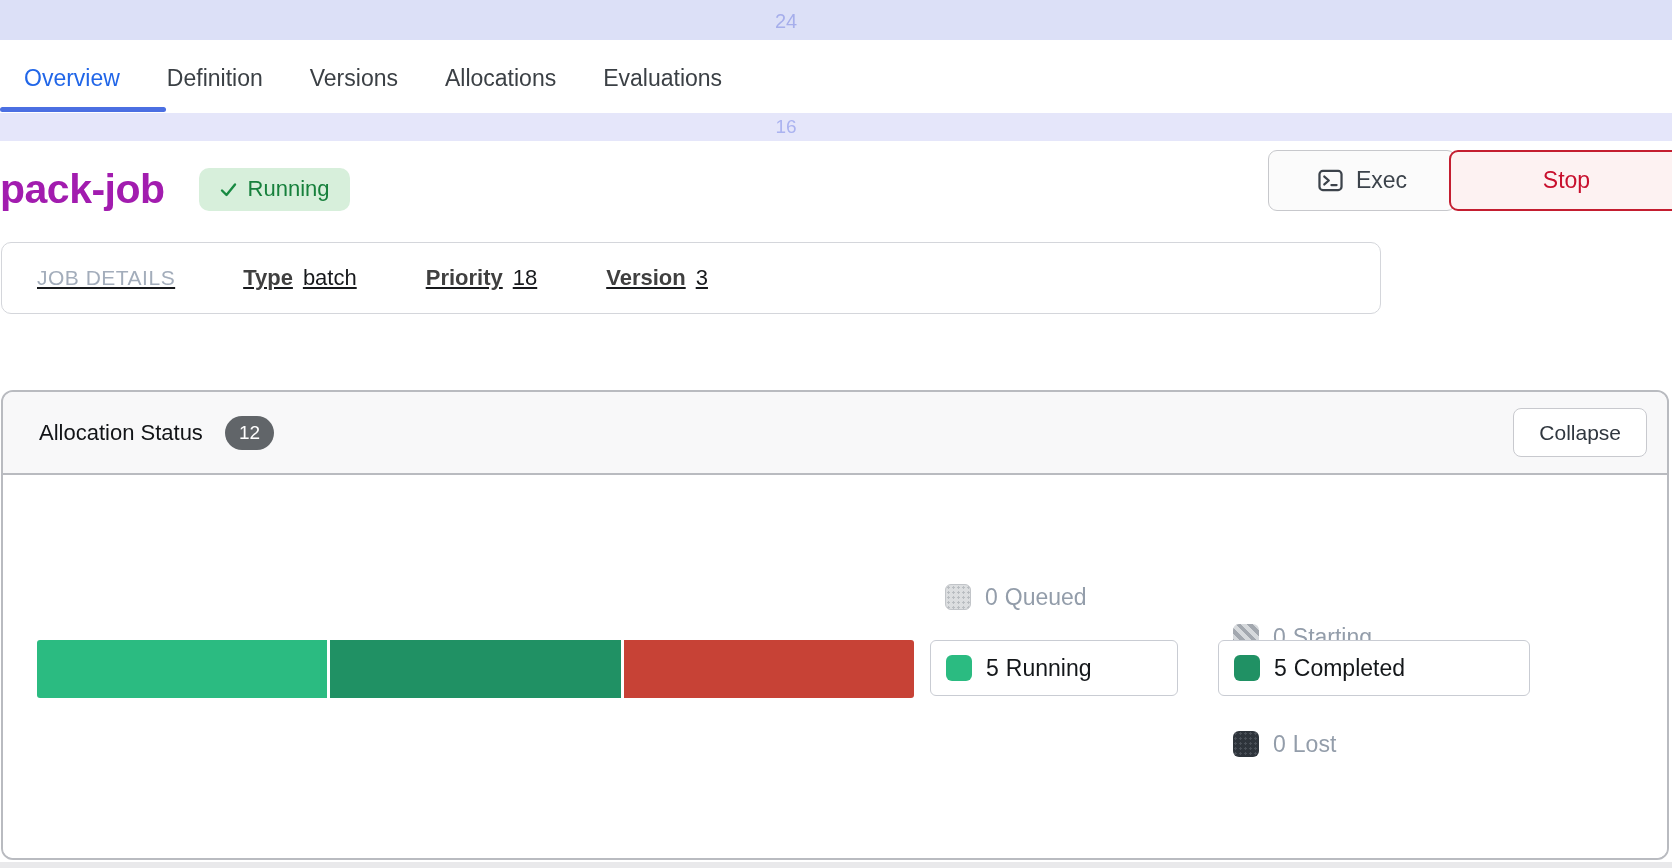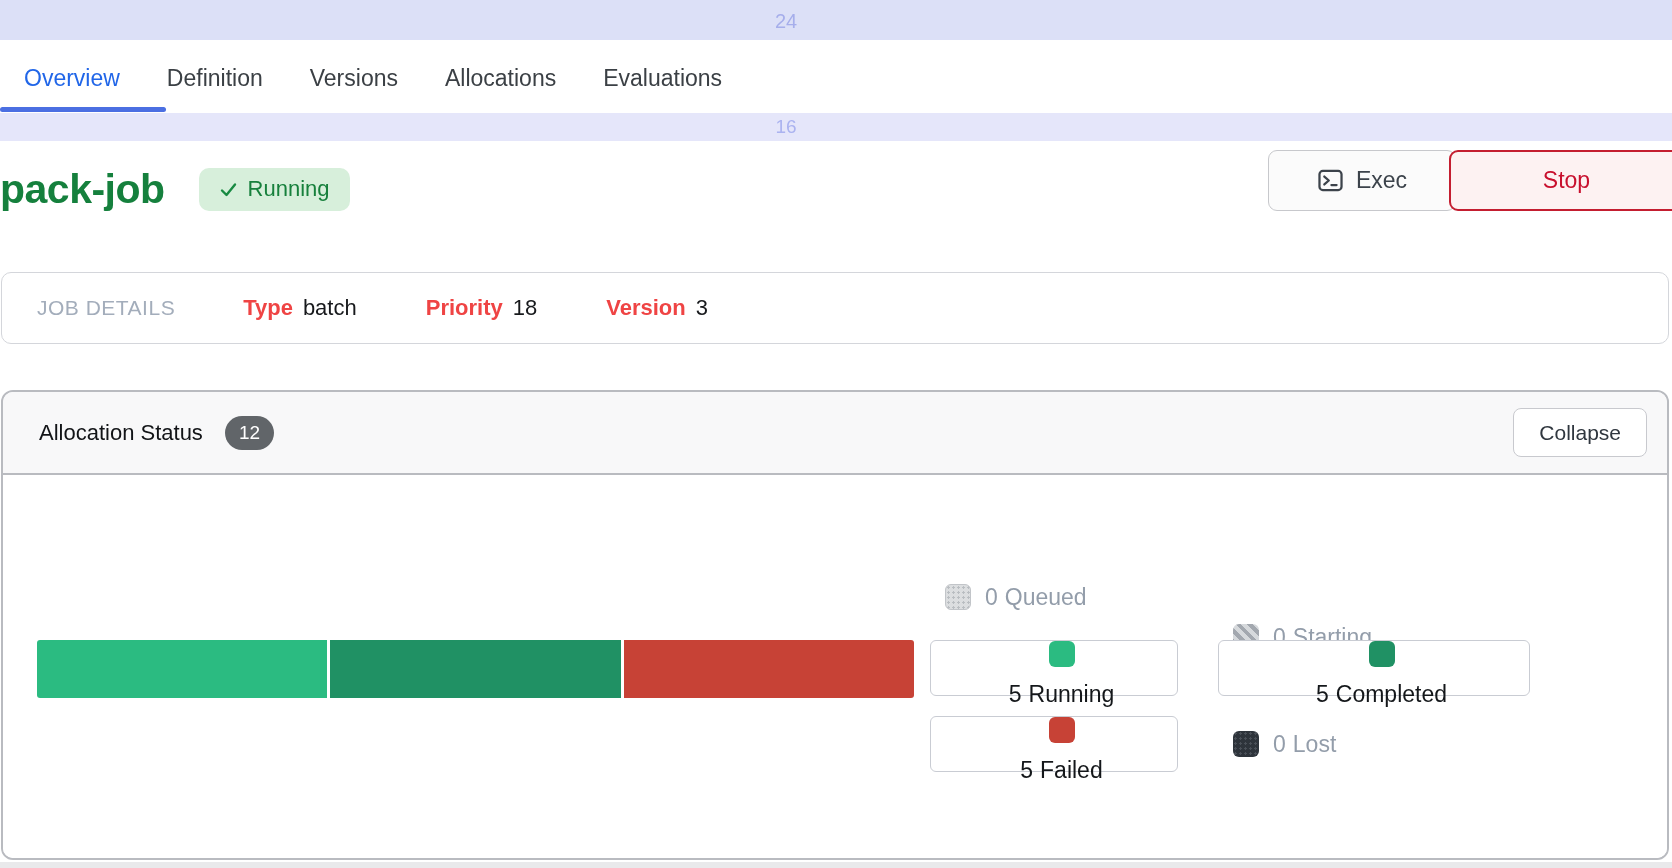--- a/index.html
+++ b/index.html
@@ -33,21 +33,21 @@
   .tab-underline {
     position: absolute; left: 0; bottom: 1px; width: 166px; height: 5px;
     background: #4b6fe2; border-radius: 3px;
   }
 
   
   .title-row {
     position: absolute; top: 141px; left: 0; width: 1672px; height: 96px;
     display: flex; align-items: center;
   }
-  .job-title { font-size: 41px; font-weight: 700; color: #15803d; letter-spacing: -0.5px; }
+  .job-title { font-size: 41px; font-weight: 700; color: #a21caf; letter-spacing: -0.5px; }
   .status-badge {
     margin-left: 34px; height: 43px; padding: 0 20px;
     background: #d7efdb; border-radius: 10px;
     display: inline-flex; align-items: center; gap: 10px;
     font-size: 22px; color: #17803c;
   }
   .btn {
     position: absolute; top: 9px; height: 61px; border-radius: 9px;
     display: flex; align-items: center; justify-content: center;
     font-size: 23px; cursor: pointer; gap: 12px;
@@ -56,29 +56,29 @@
     left: 1268px; width: 188px;
     background: #fbfbfb; border: 1.5px solid #c7c8cc; color: #3c434b; align-items: center;
   }
   .btn-stop {
     left: 1449px; width: 235px;
     background: #fdf2f2; border: 2px solid #c41e30; color: #c8102e;
   }
 
   
   .details-bar {
-    position: absolute; top: 272px; left: 1px; width: 1668px; height: 72px;
+    position: absolute; top: 242px; left: 1px; width: 1380px; height: 72px;
     border: 1.5px solid #d4d6db; border-radius: 10px; background: #fff;
-    display: flex; align-items: center; padding-left: 35px;
+    display: flex; align-items: center; padding-left: 35px; text-decoration: underline;
   }
   .details-label {
     font-size: 21px; color: #a3adbb; letter-spacing: 0.5px; margin-right: 68px;
   }
   .detail-field { display: flex; align-items: baseline; gap: 10px; margin-right: 69px; font-size: 22px; }
-  .detail-name { font-weight: 700; color: #ef4444; }
+  .detail-name { font-weight: 700; color: #404040; }
   .detail-value { color: #17191c; }
 
   
   .panel {
     position: absolute; top: 390px; left: 1px; width: 1668px; height: 470px;
     border: 2px solid #b9bbc0; border-radius: 12px; background: #fff;
     overflow: hidden;
   }
   .panel-header {
     height: 83px; background: #f8f8f9; border-bottom: 2px solid #b9bbc0;
@@ -106,21 +106,21 @@
   .alloc-bar > div:first-child { border-radius: 3px 0 0 3px; }
   .alloc-bar > div:last-child { border-radius: 0 3px 3px 0; }
 
   
   .legend-cell {
     position: absolute; display: flex; align-items: center; gap: 14px;
     font-size: 23px;
   }
   .legend-cell.boxed {
     border: 1.5px solid #c9ccd3; border-radius: 6px; background: #fff;
-    padding-left: 15px; height: 56px; cursor: pointer; flex-direction: column;
+    padding-left: 15px; height: 56px; cursor: pointer;
   }
   .legend-text .lbl { margin-left: 7px; }
   .muted-text { color: #939daa; }
   .strong-text { color: #14171a; }
   .swatch { width: 26px; height: 26px; border-radius: 6px; flex: 0 0 auto; }
   .swatch-dots {
     background-color: #dcdee0; border: 1px solid #c2c5c9;
     background-image: radial-gradient(#b9bdc1 1.2px, transparent 1.3px);
     background-size: 5px 5px;
   }
@@ -231,24 +231,20 @@
     <div class="legend-cell boxed pos-r">
       <span class="swatch" style="background: rgb(43, 187, 129);"></span>
       <span class="legend-text strong-text"><span>5</span><span class="lbl">Running</span></span>
     </div>
 
     <div class="legend-cell boxed pos-c">
       <span class="swatch" style="background: rgb(32, 145, 100);"></span>
       <span class="legend-text strong-text"><span>5</span><span class="lbl">Completed</span></span>
     </div>
 
-    <div class="legend-cell boxed pos-f">
-      <span class="swatch" style="background: rgb(199, 66, 54);"></span>
-      <span class="legend-text strong-text"><span>5</span><span class="lbl">Failed</span></span>
-    </div>
 
     <div class="legend-cell pos-l">
       <span class="swatch swatch-dots-dark"></span>
       <span class="legend-text muted-text"><span>0</span><span class="lbl">Lost</span></span>
     </div>
 
   </div>
 </section>
 
 <div class="bottom-strip"></div>

